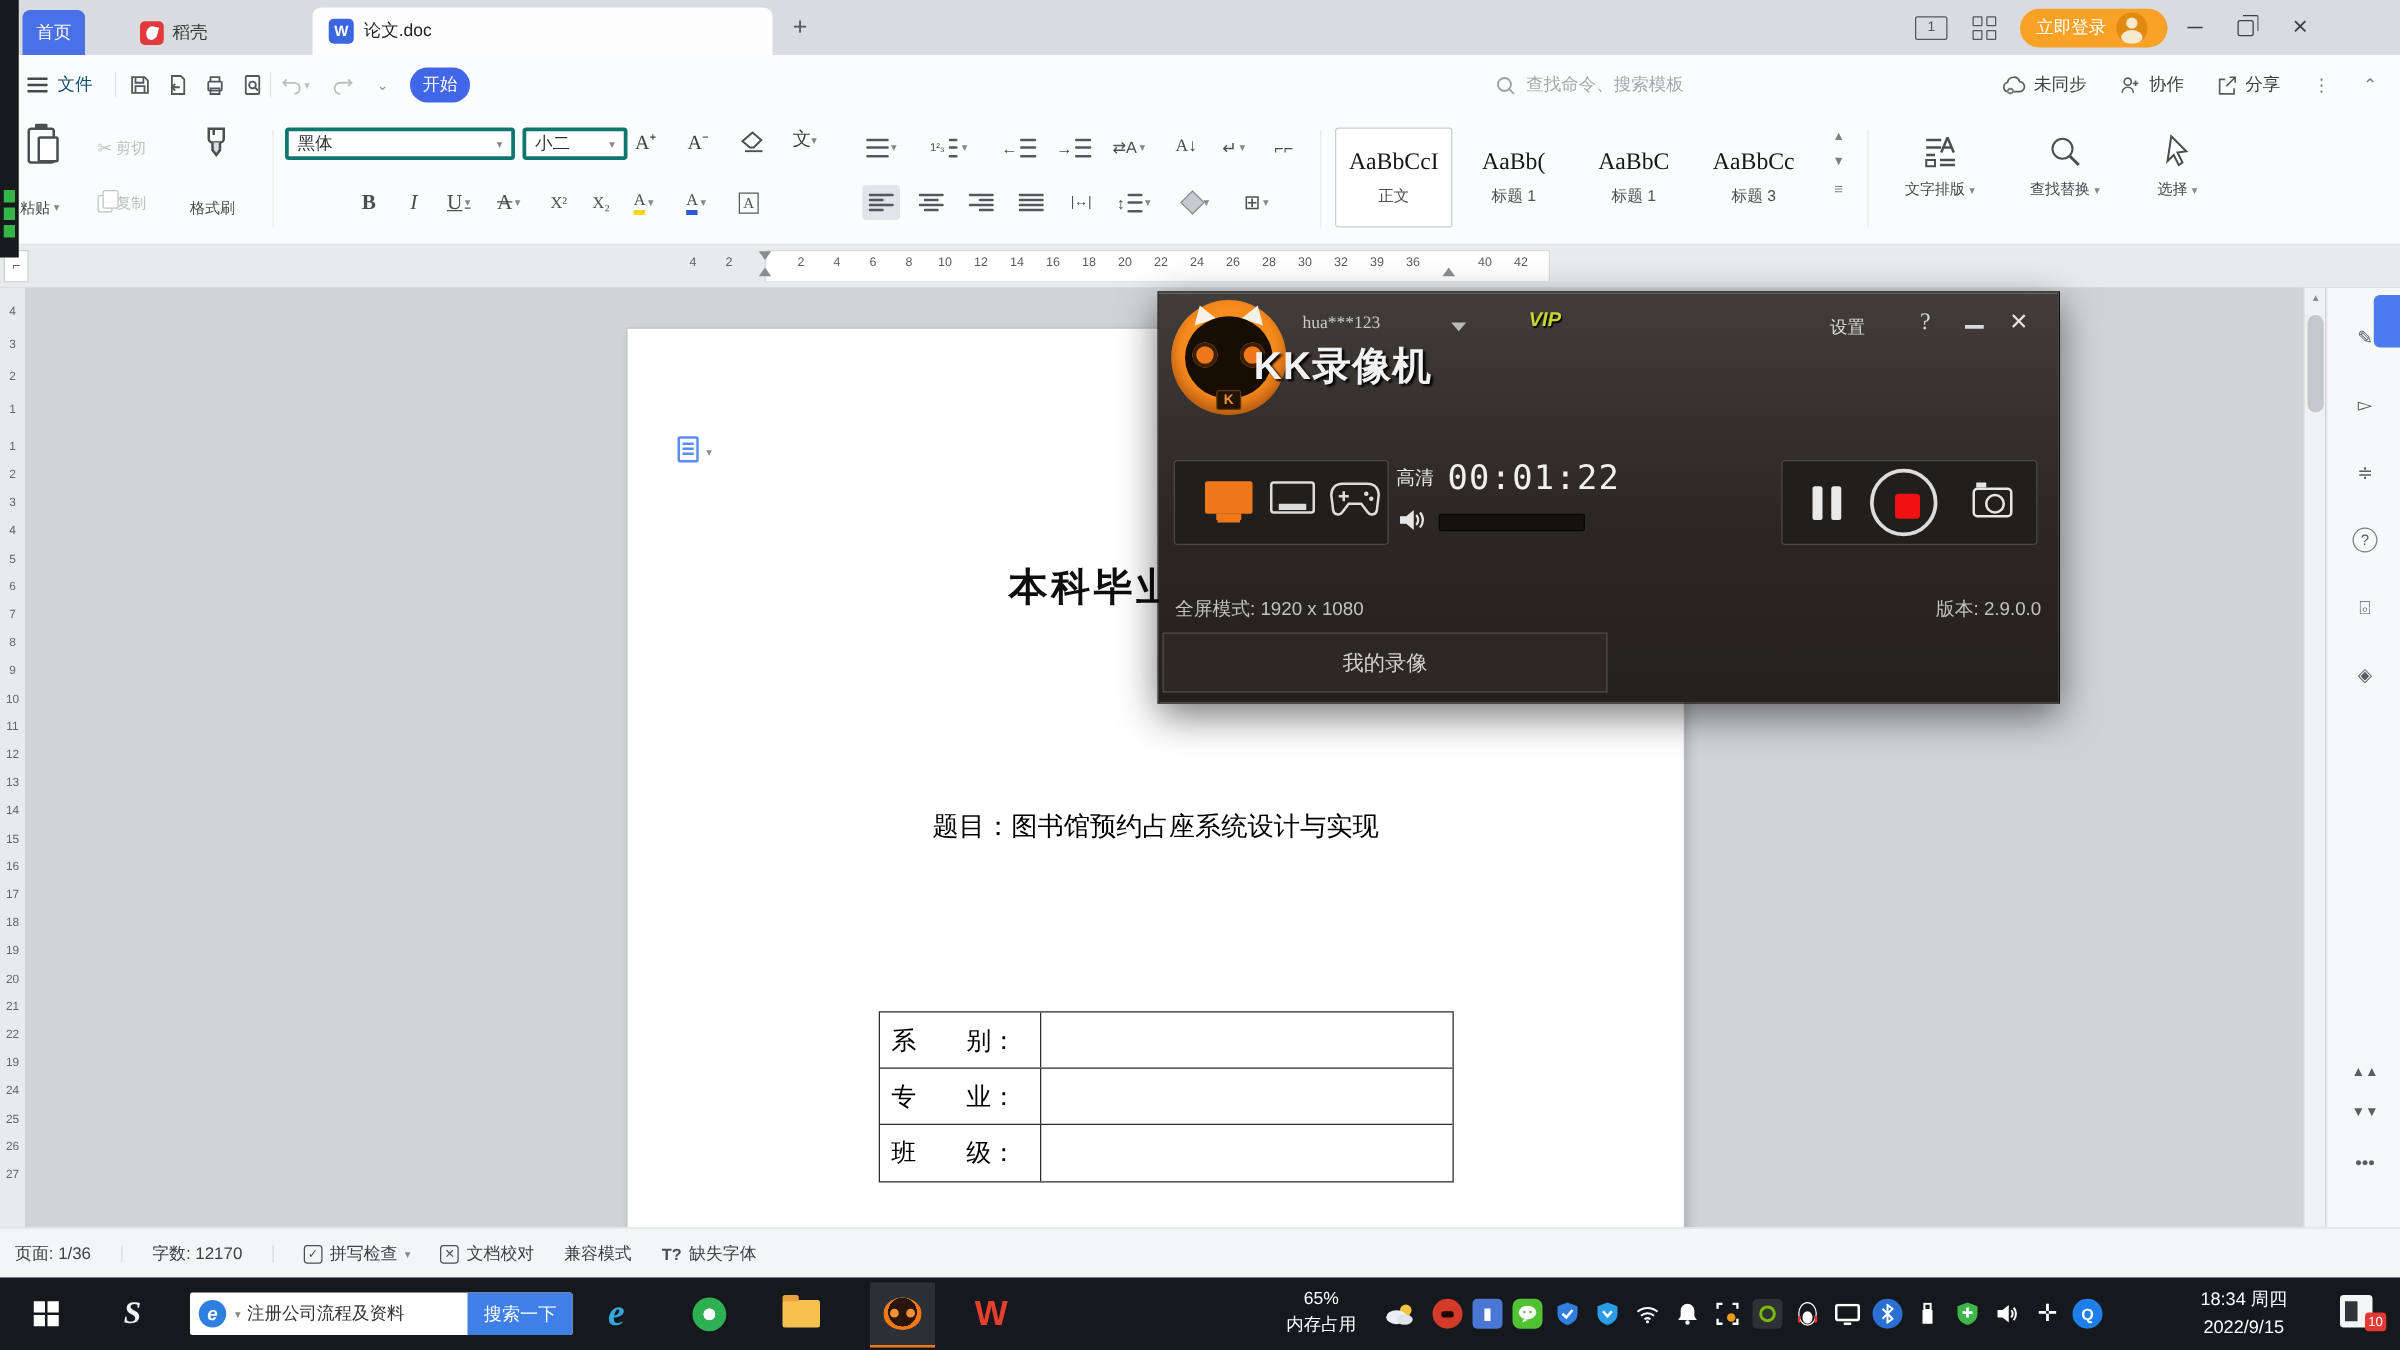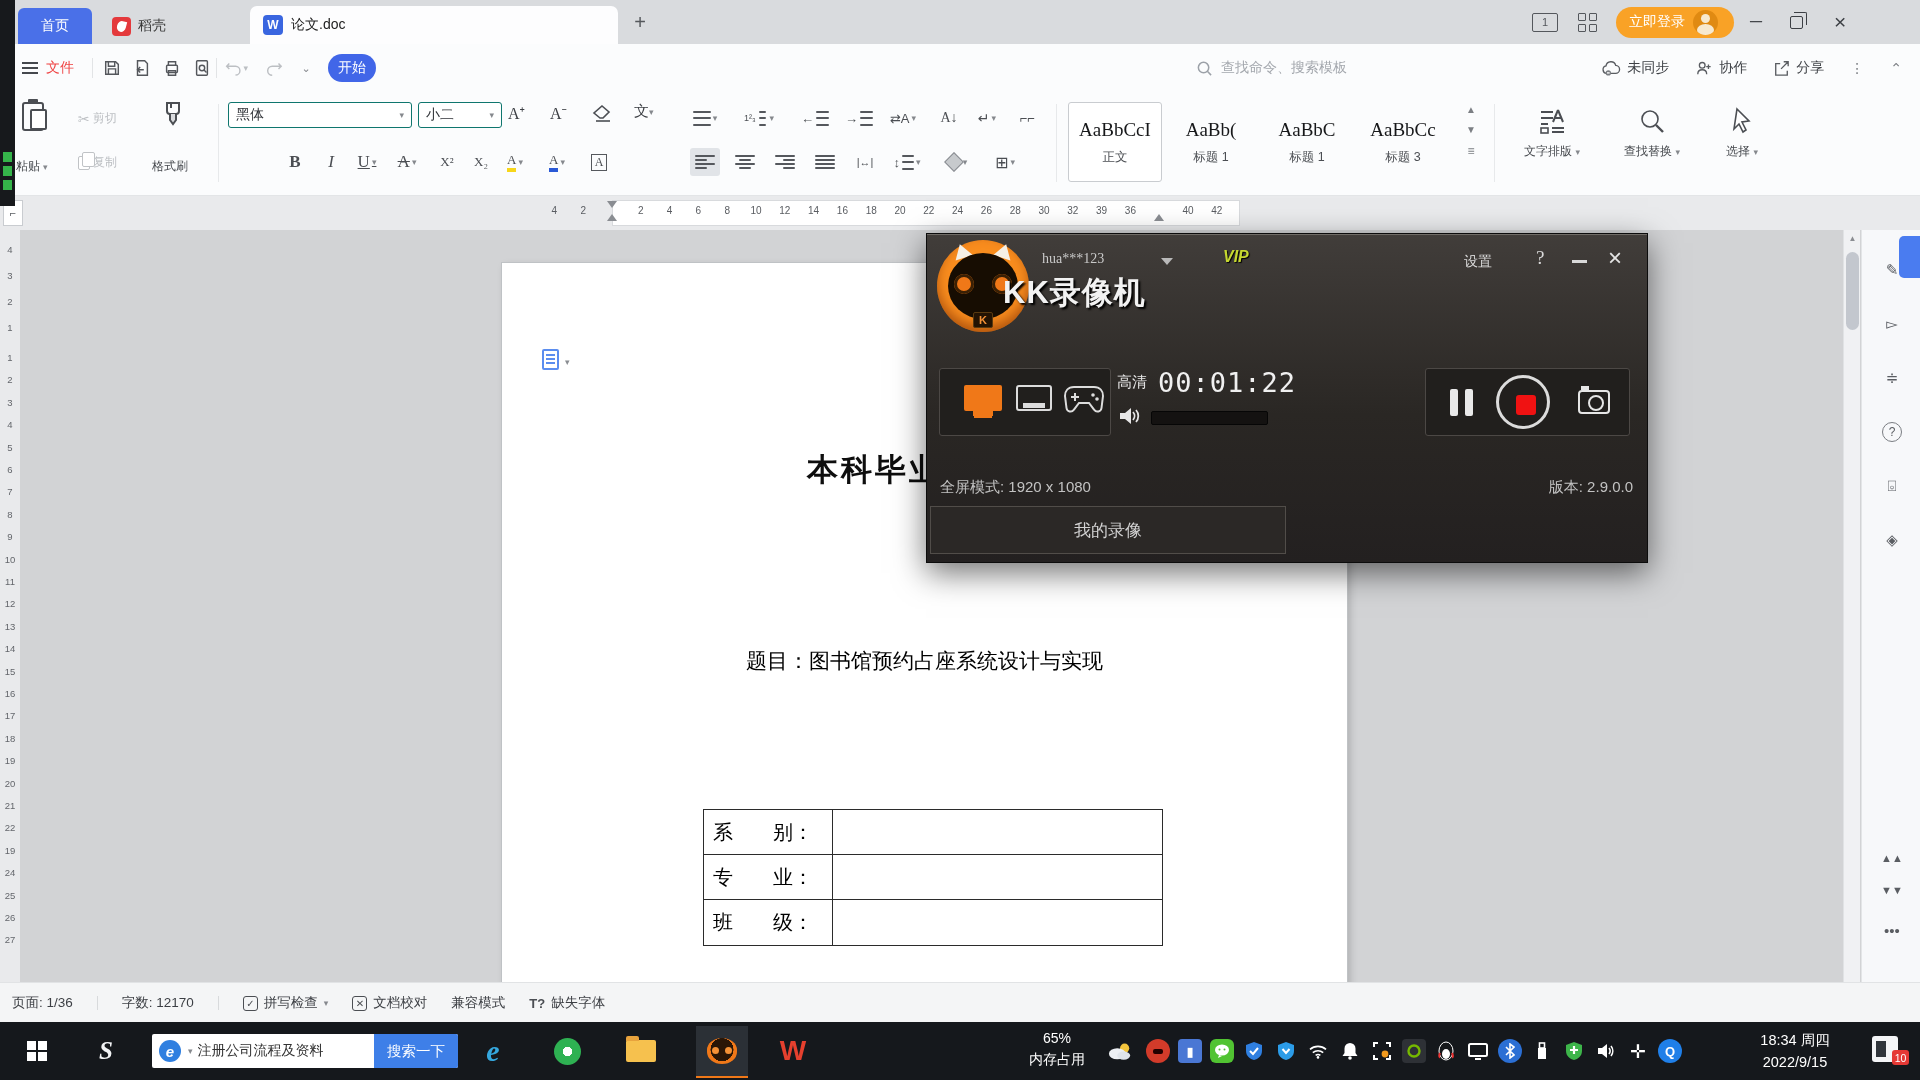--- a/index.html
+++ b/index.html
@@ -5,21 +5,21 @@
   *{margin:0;padding:0;box-sizing:border-box}
   html,body{width:1920px;height:1080px;overflow:hidden}
   body{font-family:"Liberation Sans","DejaVu Sans",sans-serif;background:#d4d5d7;position:relative;color:#333}
   svg{display:block}
 
   
   #tabbar{position:absolute;left:0;top:0;width:1920px;height:44px;background:#d9dbde}
   .edge-strip{position:absolute;left:0;top:0;width:15px;height:206px;background:#17191c;z-index:40}
   .edge-strip i{position:absolute;left:3px;width:9px;height:10px;background:#35b44a}
   .tab{position:absolute;top:8px;height:36px;display:flex;align-items:center;font-size:14px}
-  .tab-home{left:18px;width:74px;justify-content:center;background:#4a70e8;color:#fff;border-radius:6px 6px 0 0}
+  .tab-home{left:18px;width:50px;justify-content:center;background:#4a70e8;color:#fff;border-radius:6px 6px 0 0}
   .tab-docer{left:100px;padding:0 12px;gap:7px;color:#3a3a3a}
   .docer-ic{width:19px;height:19px;border-radius:4px;background:#e4393c;position:relative}
   .docer-ic::after{content:"";position:absolute;left:5px;top:4px;width:9px;height:11px;background:#fff;border-radius:60% 0 60% 60%;transform:rotate(14deg)}
   .tab-doc{left:250px;top:6px;width:368px;height:38px;background:#fdfdfe;border-radius:7px 7px 0 0;padding-left:13px;gap:8px;color:#222}
   .wps-doc-ic{width:20px;height:20px;border-radius:4px;background:#3a66e0;color:#fff;font-weight:bold;font-size:12px;display:flex;align-items:center;justify-content:center}
   .tab-plus{position:absolute;left:628px;top:11px;font-size:20px;color:#55585c;width:24px;text-align:center;cursor:default}
   .tb-right{position:absolute;top:0;height:44px;display:flex;align-items:center;color:#474a4f}
   #win-manage{left:1532px}#app-grid{left:1578px}#login-pill{left:1616px}
   #min-btn{left:1750px}#restore-btn{left:1790px}#close-btn{left:1834px}
   .winbox{width:26px;height:19px;border:1.5px solid #54575c;border-radius:2px;font-size:11px;display:flex;align-items:center;justify-content:center;color:#54575c}
@@ -28,21 +28,21 @@
   .pill{width:118px;height:31px;background:#f9a226;border-radius:16px;display:flex;align-items:center;color:#fff;font-size:14px;padding-left:13px;gap:8px}
   .avatar{width:25px;height:25px;border-radius:50%;background:#e08a12;position:relative;overflow:hidden}
   .avatar::before{content:"";position:absolute;left:8px;top:4px;width:9px;height:9px;border-radius:50%;background:#f7e9cf}
   .avatar::after{content:"";position:absolute;left:4px;top:14px;width:17px;height:12px;border-radius:50%;background:#f7e9cf}
   .wctl{font-size:17px;color:#3c3f44;width:28px;text-align:center}
   .restore-g{width:13px;height:13px;border:1.5px solid #3c3f44;border-radius:2px;position:relative}
   .restore-g::before{content:"";position:absolute;left:3px;top:-5px;width:12px;height:12px;border:1.5px solid #3c3f44;border-left:none;border-bottom:none;border-radius:0 2px 0 0}
 
   
   #menubar{position:absolute;left:0;top:44px;width:1920px;height:48px;background:#fbfcfd}
-  .mb-item{position:absolute;top:0;height:48px;display:flex;align-items:center;font-size:14px;color:#ef4444}
+  .mb-item{position:absolute;top:0;height:48px;display:flex;align-items:center;font-size:14px;color:#0c4a6e}
   #file-menu{left:22px;gap:8px}
   .ham{display:flex;flex-direction:column;gap:3px}.ham i{width:16px;height:2px;background:#45484d}
   .vsep{position:absolute;top:14px;width:1px;height:20px;background:#e2e4e6}
   .qbtn{position:absolute;top:13px;width:24px;height:22px;display:flex;align-items:center;justify-content:center;color:#55585d}
   .qbtn svg{stroke:#54575c;fill:none;stroke-width:1.6}
   .qbtn.dis svg{stroke:#bcbfc3}
   .chev{font-size:9px;color:#85888d}
   .start-pill{position:absolute;left:328px;top:10px;width:48px;height:28px;border-radius:14px;background:#4166e8;color:#fff;font-size:14px;display:flex;align-items:center;justify-content:center}
   #menu-tabs{position:absolute;left:410px;top:0;height:48px;display:flex;align-items:center;gap:52px}
   .mtab{font-size:14px;color:#35383d;cursor:default}
@@ -55,21 +55,21 @@
   
   #ribbon{position:absolute;left:0;top:92px;width:1920px;height:104px;background:#fbfcfd;border-bottom:1px solid #e3e5e7}
   .rb{position:absolute;display:flex;align-items:center;justify-content:center;color:#4b4e53;font-size:13px}
   .rb-lab{position:absolute;font-size:12px;color:#45484d;display:flex;align-items:center;gap:3px}
   .clip{width:22px;height:29px;border:2px solid #4b4e53;border-radius:3px;position:relative}
   .clip::before{content:"";position:absolute;left:4px;top:-5px;width:10px;height:5px;background:#4b4e53;border-radius:1px}
   .clip::after{content:"";position:absolute;left:6px;top:5px;width:13px;height:17px;background:#fff;border:2px solid #4b4e53;border-radius:2px}
   .dis, .dis *{color:#bcbfc3!important}
   .copy-ic{width:12px;height:14px;border:1.6px solid #c0c3c6;border-radius:2px;position:relative;background:#fff}
   .copy-ic::before{content:"";position:absolute;left:3px;top:-5px;width:11px;height:13px;border:1.6px solid #c0c3c6;border-radius:2px;background:#fff}
-  .combo{border:1px solid #0f766e;border-radius:3px;background:#fff;height:26px;display:flex;align-items:center;justify-content:space-between;padding:0 7px;font-size:14px;color:#2e3136}
+  .combo{border:3px solid #0f766e;border-radius:3px;background:#fff;height:26px;display:flex;align-items:center;justify-content:space-between;padding:0 7px;font-size:14px;color:#2e3136}
   .combo .chev{margin-left:6px}
   .fmt{font-size:16px;color:#3c3f44;font-family:"Liberation Serif",serif}
   .tbtn{width:30px;height:28px;display:flex;align-items:center;justify-content:center;border-radius:3px;gap:2px}
   .tbtn.on{background:#e1e4e8}
   .al{width:20px;height:15px;display:flex;flex-direction:column;justify-content:space-between}
   .al i{height:2px;background:#55585d;border-radius:1px;width:100%}
   .al-l i:nth-child(even){width:62%}
   .al-c i:nth-child(even){width:62%;margin:0 auto}
   .al-r i:nth-child(even){width:62%;margin-left:auto}
   .sepv{position:absolute;top:12px;width:1px;height:78px;background:#e7e9eb}

